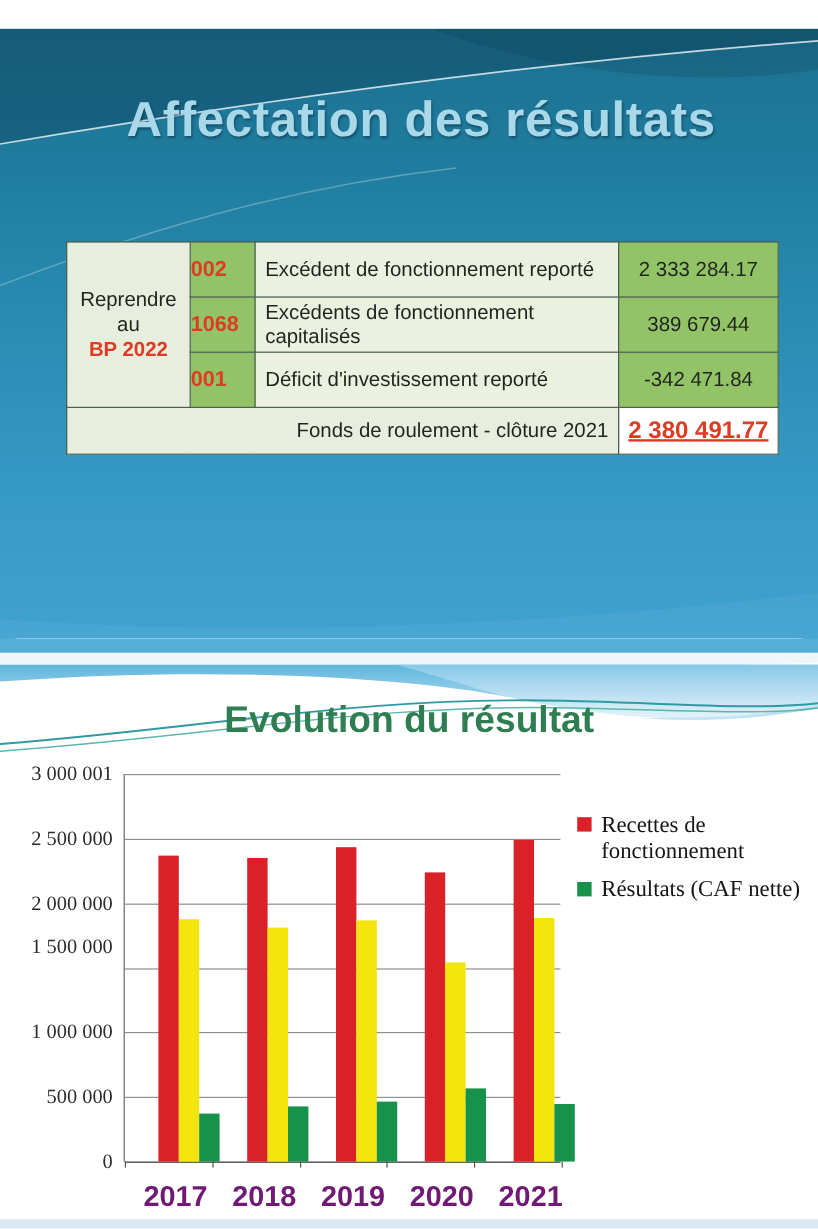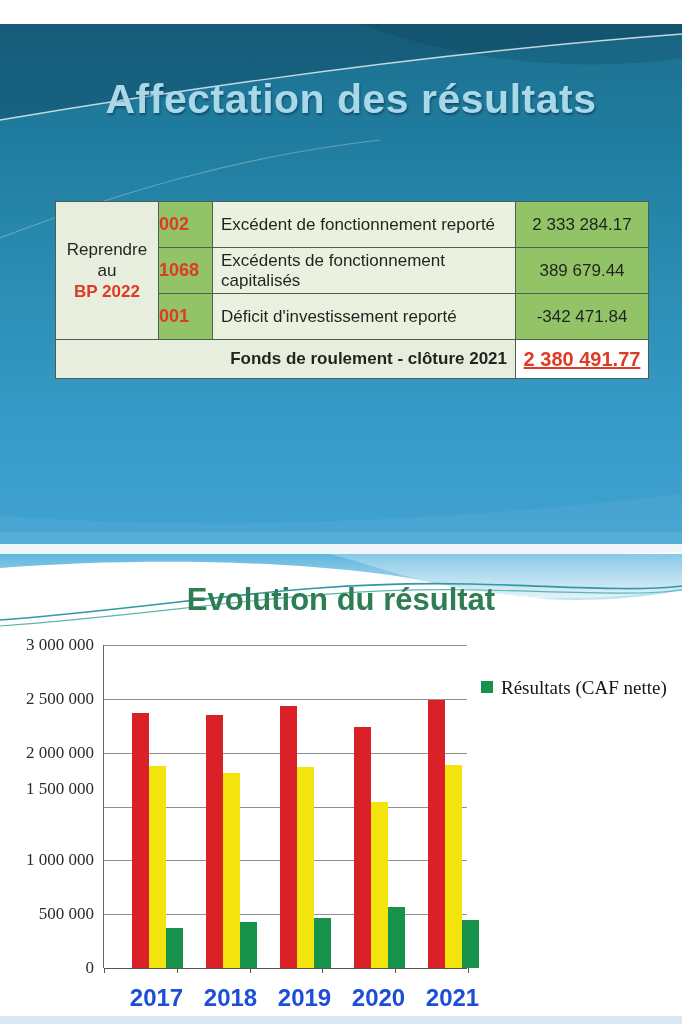--- a/index.html
+++ b/index.html
@@ -25,42 +25,42 @@
     font-size:17px; color:#1f241f;
   }
   .af-table td { border:1.5px solid #4e5e50; }
   .cell-rowlabel { width:103px; background:#e7eedd; text-align:center; line-height:1.25; font-size:17px; }
   .cell-rowlabel .l2 { font-weight:bold; }
   .cell-code { width:54px; background:#93c367; font-weight:bold; font-size:18px; }
   .cell-desc { width:303px; background:#eaf1de; padding-left:8px; font-size:17px; }
   .cell-val  { width:133px; background:#93c367; text-align:center; font-size:17px; }
   .row-h { height:46px; }
   .foot-h { height:39px; }
-  .cell-foot { background:#e7eedd; text-align:right; padding-right:8px; font-size:17px;font-weight:bold; }
+  .cell-foot { background:#e7eedd; text-align:right; padding-right:8px; font-size:17px; }
   .cell-total { background:#ffffff; text-align:center; font-weight:bold; font-size:20px; text-decoration:underline; }
   .red-text { color:#dd3c22; }
 
   
   .slide2 { position:absolute; left:0; top:532px; width:682px; height:428px; background:#ffffff; overflow:visible;border-radius:16px; }
   .slide2 svg.decor { position:absolute; left:0; top:0; }
   .slide2-title {
     position:absolute; left:0; top:50px; width:682px; text-align:center;
     font-size:31px; font-weight:bold; color:#2e7e52;
   }
   .chart { position:absolute; left:0; top:100px; width:682px; height:385px; }
   .plot { position:absolute; left:103px; top:13px; width:364px; height:323px; border-left:1.5px solid #666; }
   .gridline { position:absolute; left:0; width:100%; height:0; border-top:1px solid #909090; }
   .x-axis { position:absolute; left:0; bottom:-1px; width:100%; height:0; border-top:1.5px solid #555; }
   .x-tick { position:absolute; top:323px; width:0; height:5px; border-left:1.5px solid #555; }
   .bar { position:absolute; bottom:0; width:17px; }
   .ylabels { position:absolute; left:0; top:13px; width:94px; height:323px;
     font-family:"Liberation Serif", serif; font-size:17px; color:#2b2b2b; }
   .ylabel { position:absolute; right:0; width:100%; text-align:right; transform:translateY(-50%); }
   .xlabels { position:absolute; top:352px; left:103px; width:364px; height:30px; }
-  .xlabel { position:absolute; width:74px; text-align:center; font-size:24px; font-weight:bold; color:#1d4ed8; }
+  .xlabel { position:absolute; width:74px; font-size:24px; font-weight:bold; color:#701a75; }
   .legend { position:absolute; left:481px; top:45px; width:200px;
     font-family:"Liberation Serif", serif; font-size:19px; color:#151515; }
   .legend-item { display:flex; margin-bottom:9px; line-height:1.18; }
   .legend-swatch { flex:0 0 12px; width:12px; height:12px; margin:4px 8px 0 0; }
   .bottom-strip { position:absolute; left:0; top:1016px; width:682px; height:8px; background:#d9e9f3; }
 </style>
 </head>
 <body>
 
 <div id="page">
@@ -122,21 +122,21 @@
       <path d="M0,36 C160,24 330,30 430,50 C470,58 520,66 560,66 L430,70 C300,72 120,62 0,70 Z" fill="#ffffff"></path>
       <path d="M330,22 H682 V56 C600,72 500,68 420,48 C390,40 360,30 330,22 Z" fill="url(#g2)" opacity="0.85"></path>
       <path d="M0,88 C180,74 300,48 470,52 C560,54 630,60 682,54" fill="none" stroke="#2f9aa6" stroke-width="1.6"></path>
       <path d="M0,94 C190,80 310,54 480,58 C570,60 640,64 682,58" fill="none" stroke="#5cb6ae" stroke-width="1.2"></path>
     </svg>
 
     <h2 class="slide2-title">Evolution du résultat</h2>
 
     <div class="chart">
       <div class="ylabels" id="ylabels">
-          <div class="ylabel" style="top: 0px;">3 000 000</div>
+          <div class="ylabel" style="top: 0px;">3 000 001</div>
           <div class="ylabel" style="top: 53.8333px;">2 500 000</div>
           <div class="ylabel" style="top: 107.667px;">2 000 000</div>
           <div class="ylabel" style="top: 144px;">1 500 000</div>
           <div class="ylabel" style="top: 215.333px;">1 000 000</div>
           <div class="ylabel" style="top: 269.167px;">500 000</div>
           <div class="ylabel" style="top: 323px;">0</div>
         </div>
       <div class="plot" id="plot">
           <div class="gridline" style="top: 0px;"></div>
           <div class="gridline" style="top: 53.8333px;"></div>
@@ -170,20 +170,24 @@
         </div>
       <div class="xlabels" id="xlabels">
           <div class="xlabel" style="left: 16.5px;">2017</div>
           <div class="xlabel" style="left: 90.5px;">2018</div>
           <div class="xlabel" style="left: 164.5px;">2019</div>
           <div class="xlabel" style="left: 238.5px;">2020</div>
           <div class="xlabel" style="left: 312.5px;">2021</div>
         </div>
       <div class="legend" id="legend">
           <div class="legend-item">
+            <span class="legend-swatch" style="background: rgb(218, 33, 40);"></span>
+            <span>Recettes de fonctionnement</span>
+          </div>
+          <div class="legend-item">
             <span class="legend-swatch" style="background: rgb(23, 146, 74);"></span>
             <span>Résultats (CAF nette)</span>
           </div>
         </div>
     </div>
   </section>
 
   <div class="bottom-strip"></div>
 </div>
 

